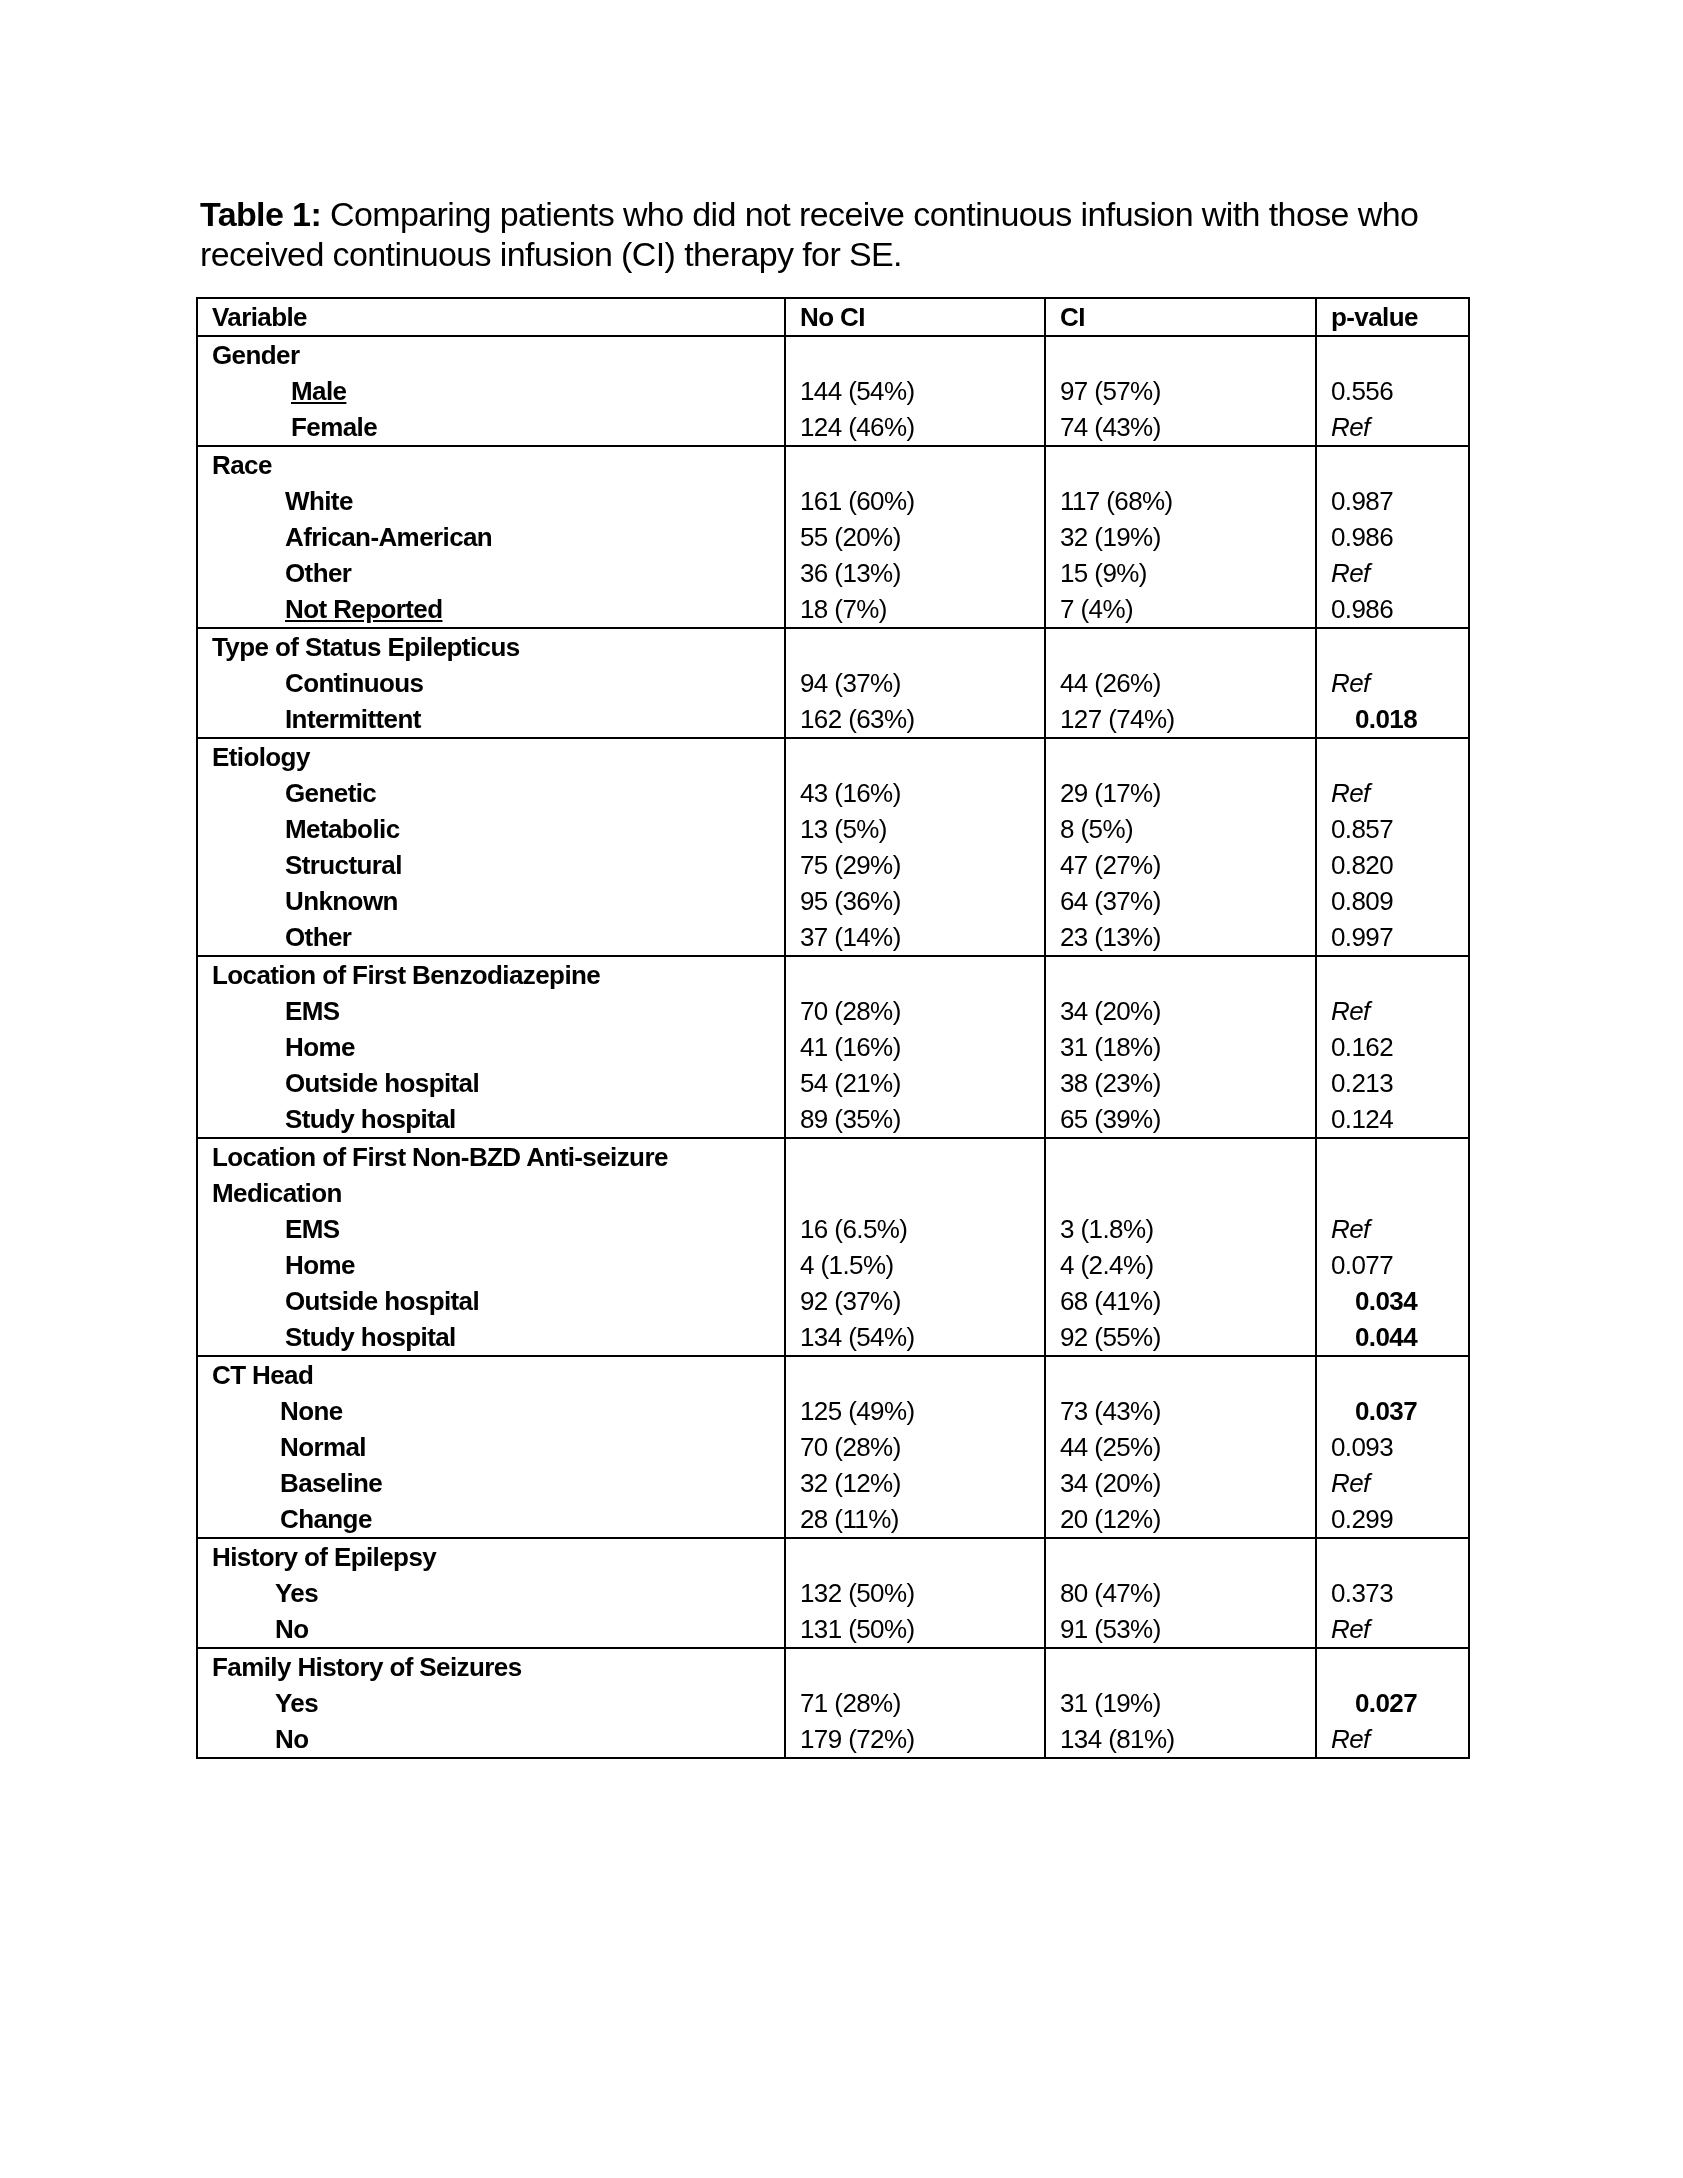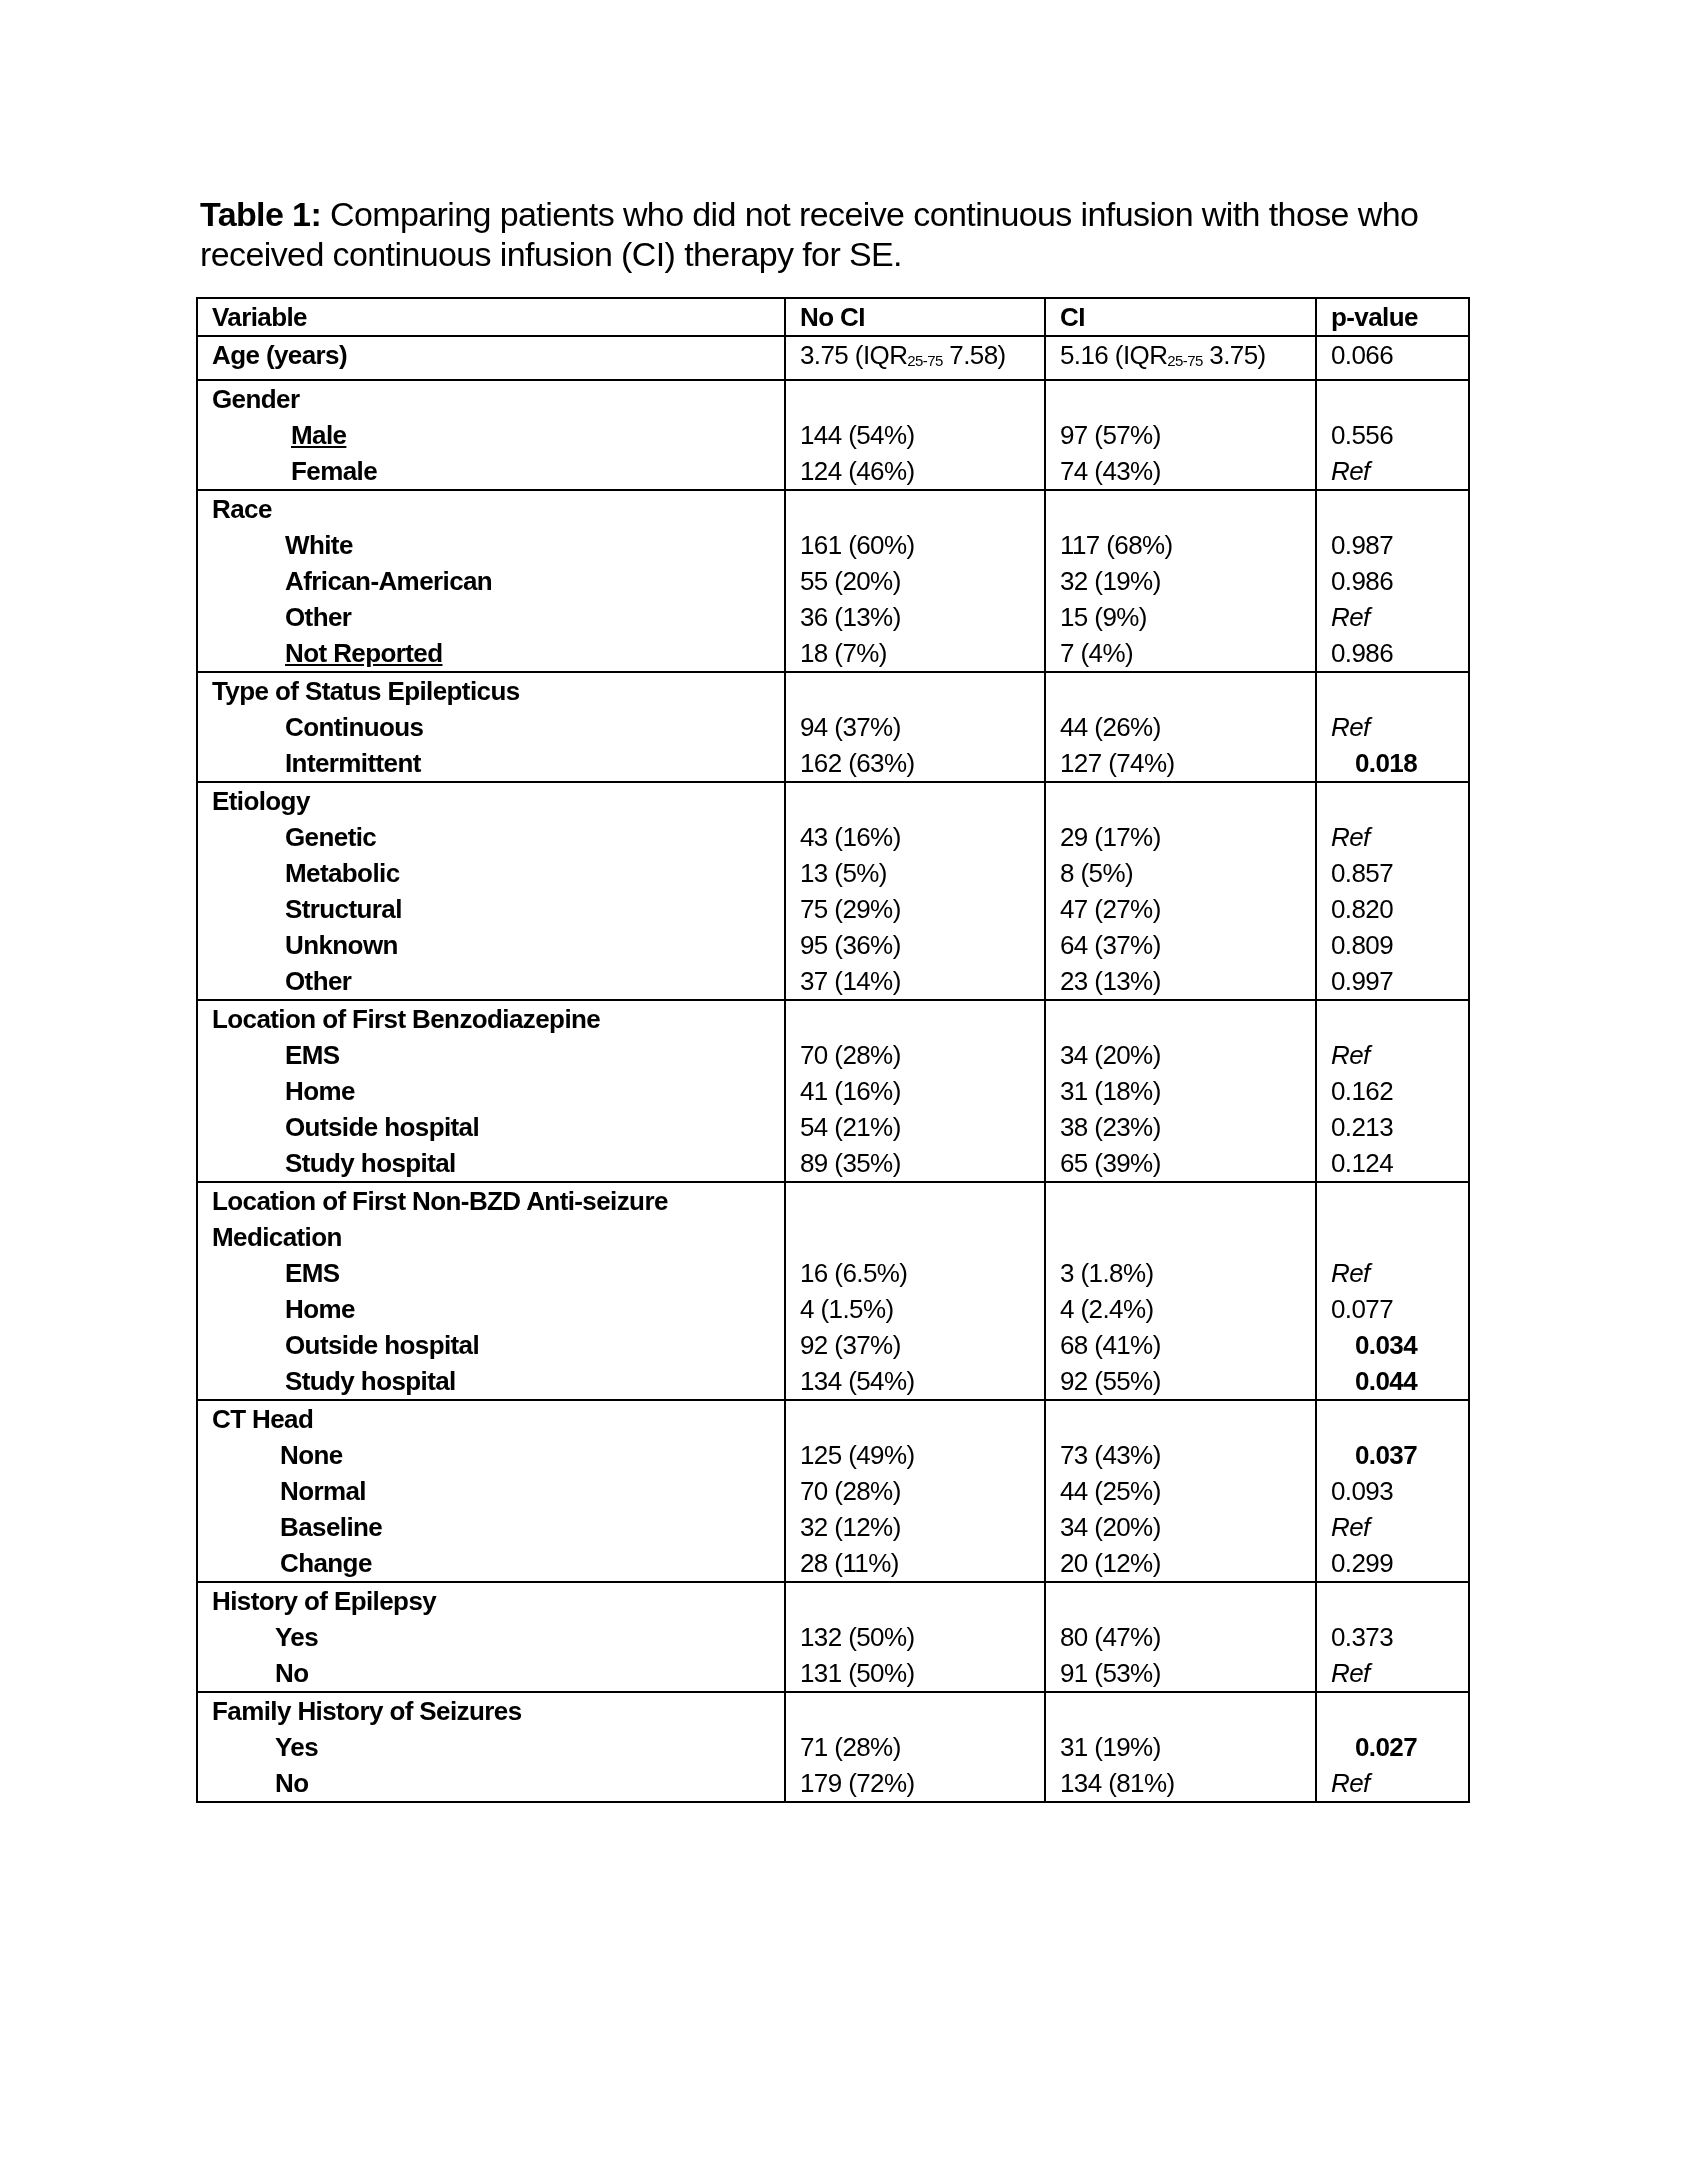--- a/index.html
+++ b/index.html
@@ -26,28 +26,20 @@
 <div class="caption"><b>Table 1:</b><span> Comparing patients who did not receive continuous infusion with those who received continuous infusion (CI) therapy for SE.</span></div>
 
 <table>
   <tbody id="tbody">
     <tr class="hdr">
       <td class="c0">Variable</td>
       <td class="c1">No CI</td>
       <td class="c2">CI</td>
       <td class="c3">p-value</td>
     </tr>
-    <tr>
-      <td class="c0">
-          <span class="lbl">Age (years)</span>
-        </td>
-      <td class="c1"><span>3.75 (IQR</span><sub>25-75</sub><span> 7.58)</span></td>
-      <td class="c2"><span>5.16 (IQR</span><sub>25-75</sub><span> 3.75)</span></td>
-      <td class="c3">0.066</td>
-    </tr>
   <tr>
         <td class="c0">
           <span class="lbl">Gender</span>
           <span class="sub" style="padding-left: 79px; text-decoration: underline;">Male</span>
           <span class="sub" style="padding-left: 79px;">Female</span>
         </td>
         <td class="c1">
           <span class="val">&nbsp;</span>
           <span class="val">144 (54%)</span>
           <span class="val">124 (46%)</span>

